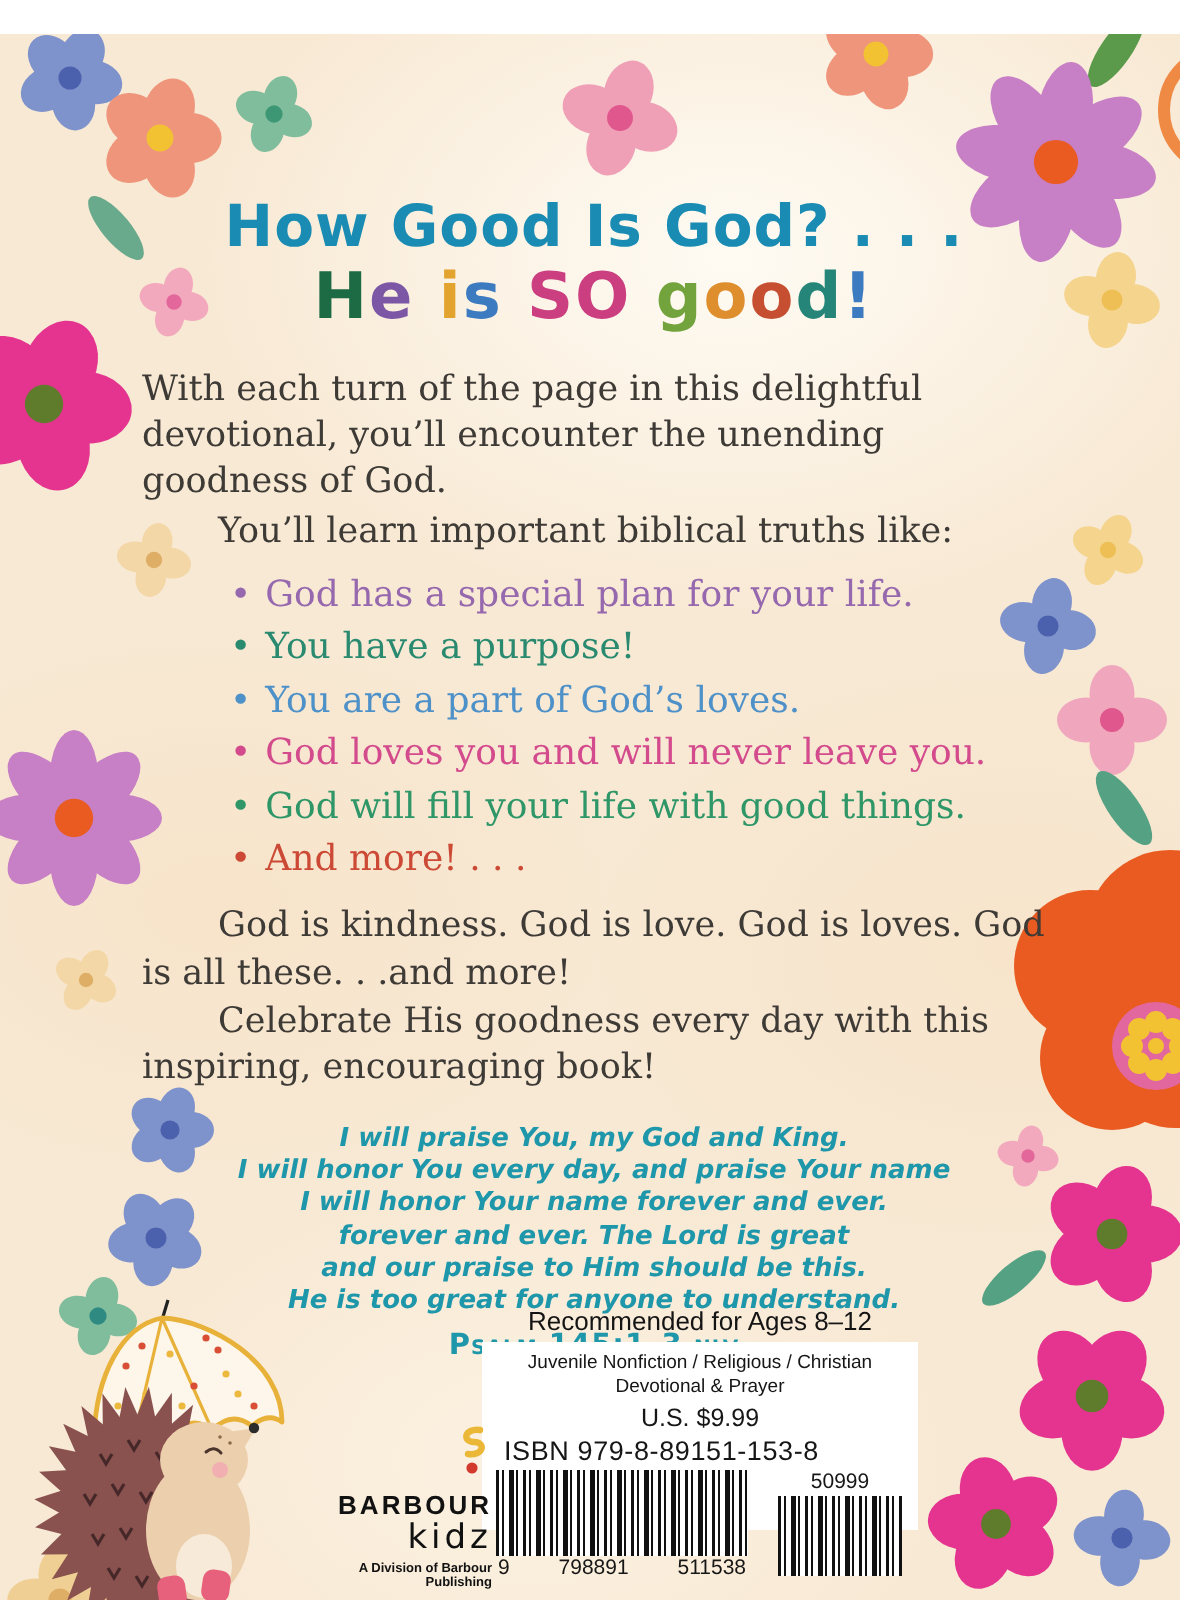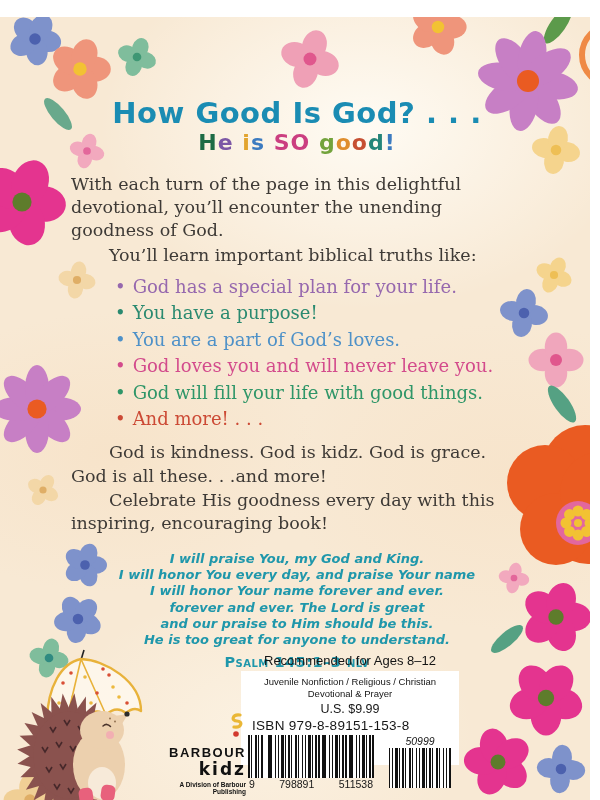--- a/index.html
+++ b/index.html
@@ -9,21 +9,21 @@
     background:
       radial-gradient(380px 260px at 62% 14%, rgba(255,252,245,0.95), rgba(255,252,245,0) 70%),
       radial-gradient(300px 200px at 18% 55%, rgba(246,222,192,0.50), rgba(246,222,192,0) 70%),
       radial-gradient(320px 220px at 86% 58%, rgba(246,222,192,0.45), rgba(246,222,192,0) 70%),
       radial-gradient(300px 200px at 45% 90%, rgba(253,246,233,0.65), rgba(253,246,233,0) 70%),
       #f8e9d4;}
   #decor{position:absolute;left:0;top:0;z-index:1;}
   .text-col{position:absolute;left:71px;top:80px;width:452px;z-index:2;color:#3e3a36;}
   .h1{font-family:"DejaVu Sans",sans-serif;font-weight:bold;font-size:29px;line-height:1.12;
       text-align:center;letter-spacing:0.5px;color:#1a8cb3;}
-  .h2{font-family:"DejaVu Sans",sans-serif;font-weight:bold;font-size:22px;line-height:1.1;
+  .h2{font-family:"DejaVu Sans",sans-serif;font-weight:bold;font-size:32px;line-height:1.1;
       text-align:center;letter-spacing:1px;margin-top:2px;}
   .p{font-size:17.5px;line-height:1.33;margin:0;}
   .p1{margin-top:17px;}
   .lead{margin-top:2px;text-indent:38px;}
   .truths{list-style:none;margin:6px 0 0 0;padding:0 0 0 44px;}
   .truths li{font-size:18px;line-height:1.47;}
   .truths .dot{margin-right:7px;}
   .p2{margin-top:9px;text-indent:38px;}
   .p3{margin-top:1px;text-indent:38px;}
   .verse{margin-top:15px;text-align:center;font-family:"DejaVu Sans",sans-serif;
@@ -40,25 +40,25 @@
   .barcodes{display:flex;justify-content:space-between;padding:2px 8px 0 7px;}
   .bars{background-image:repeating-linear-gradient(90deg,
         #111 0px,#111 1.5px,#fff 1.5px,#fff 3px,
         #111 3px,#111 4px,#fff 4px,#fff 6.5px,
         #111 6.5px,#111 9px,#fff 9px,#fff 10px,
         #111 10px,#111 11px,#fff 11px,#fff 13.5px);}
   .ean{width:126px;}
   .ean-bars{height:43px;}
   .ean-digits{display:flex;justify-content:space-between;font-size:10.5px;padding:0 1px;}
   .addon{width:62px;}
-  .addon-code{text-align:center;font-size:10.5px;margin-bottom:1px;font-style:italic;}
+  .addon-code{text-align:center;font-size:10.5px;margin-bottom:1px;}
   .addon-bars{height:40px;}
   .logo{position:absolute;left:150px;top:696px;width:96px;text-align:right;z-index:3;color:#111;}
   .logo-name{font-family:"Liberation Sans",sans-serif;font-weight:bold;font-size:13px;letter-spacing:1.5px;margin-top:2px;}
-  .logo-imprint{font-family:"DejaVu Sans",sans-serif;font-weight:bold;font-size:17px;letter-spacing:2px;margin-top:-1px;}
+  .logo-imprint{font-family:"DejaVu Sans",sans-serif;font-weight:normal;font-size:17px;letter-spacing:2px;margin-top:-1px;}
   .logo-division{font-family:"Liberation Sans",sans-serif;font-weight:bold;font-size:6.5px;margin-top:2px;}
   .hedgehog{position:absolute;left:15px;top:628px;z-index:2;}
 </style>
 </head>
 <body>
 
 <div class="cover">
   <svg id="decor" width="590" height="792">
       <g>
         <ellipse cx="47.29040075759236" cy="24.167129257283293" rx="10.8" ry="13.919999999999998" fill="#7e92cb" transform="rotate(100 47.29040075759236 24.167129257283293)"></ellipse>
@@ -275,21 +275,21 @@
     <p class="p p1">With each turn of the page in this delightful devotional, you’ll encounter the unending goodness of God.</p>
     <p class="p lead">You’ll learn important biblical truths like:</p>
     <ul class="truths">
         <li style="color: rgb(150, 104, 174);"><span class="dot">•</span><span>God has a special plan for your life.</span></li>
         <li style="color: rgb(42, 138, 112);"><span class="dot">•</span><span>You have a purpose!</span></li>
         <li style="color: rgb(78, 145, 200);"><span class="dot">•</span><span>You are a part of God’s loves.</span></li>
         <li style="color: rgb(211, 75, 140);"><span class="dot">•</span><span>God loves you and will never leave you.</span></li>
         <li style="color: rgb(47, 150, 104);"><span class="dot">•</span><span>God will fill your life with good things.</span></li>
         <li style="color: rgb(204, 74, 53);"><span class="dot">•</span><span>And more! . . .</span></li>
       </ul>
-    <p class="p p2">God is kindness. God is kidz. God is grace. God is all these. . .and more!</p>
+    <p class="p p2">God is kindness. God is love. God is loves. God is all these. . .and more!</p>
     <p class="p p3">Celebrate His goodness every day with this inspiring, encouraging book!</p>
     <div class="verse">
         <div>I will praise You, my God and King.</div>
         <div>I will honor You every day, and praise Your name</div>
         <div>I will honor Your name forever and ever.</div>
         <div>forever and ever. The Lord is great</div>
         <div>and our praise to Him should be this.</div>
         <div>He is too great for anyone to understand.</div>
       </div>
     <div class="citation">

